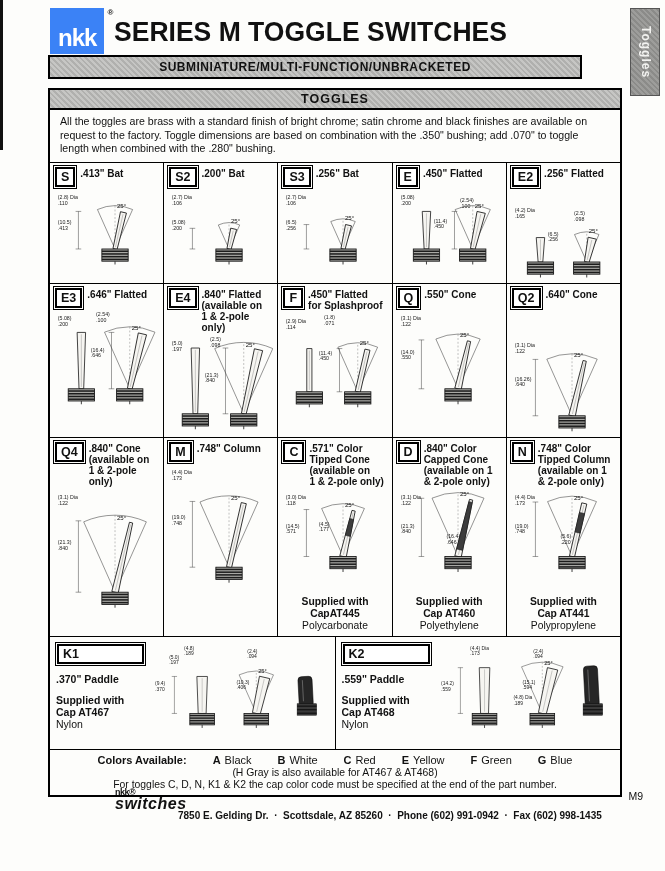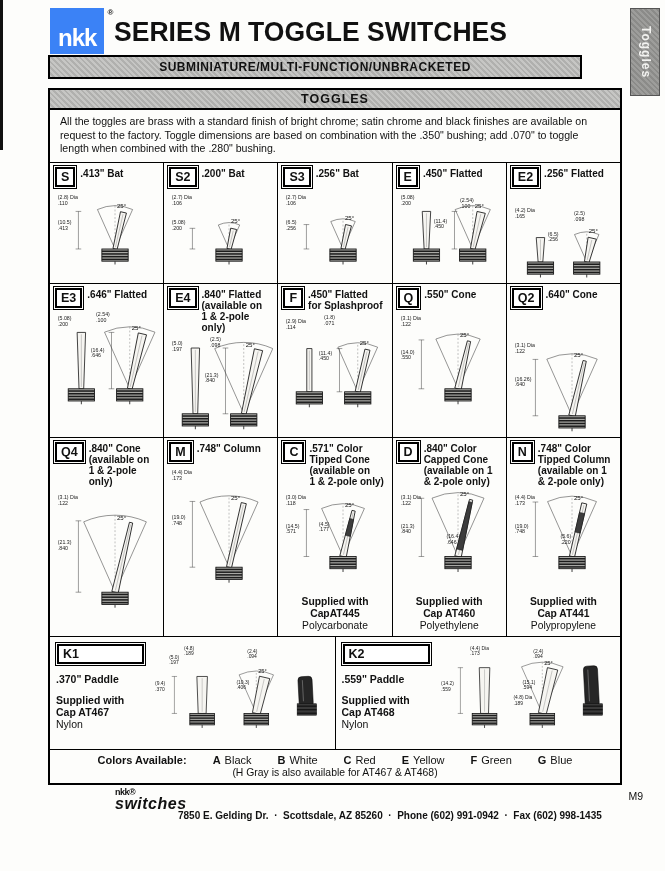--- a/index.html
+++ b/index.html
@@ -787,20 +787,21 @@
       <div class="cline1" id="colorsLine">
         <span class="clabel">Colors Available:</span>
       <span class="copt"><b>A</b>Black</span>
           <span class="copt"><b>B</b>White</span>
           <span class="copt"><b>C</b>Red</span>
           <span class="copt"><b>E</b>Yellow</span>
           <span class="copt"><b>F</b>Green</span>
           <span class="copt"><b>G</b>Blue</span>
         </div>
       <div class="cnote">(H  Gray is also available for AT467 &amp; AT468)</div>
+      <div class="cnote">For toggles C, D, N, K1 &amp; K2 the cap color code must be specified at the end of the part number.</div>
     </div>
   </div>
 
   <div class="footer">
     <div class="brand">
       <div class="bt">nkk®</div>
       <div class="bb">switches</div>
     </div>
     <div class="addr" id="addr"><span>7850 E. Gelding Dr.</span><span>Scottsdale, AZ 85260</span><span>Phone (602) 991-0942</span><span>Fax (602) 998-1435</span></div>
     <div class="pagenum">M9</div>

